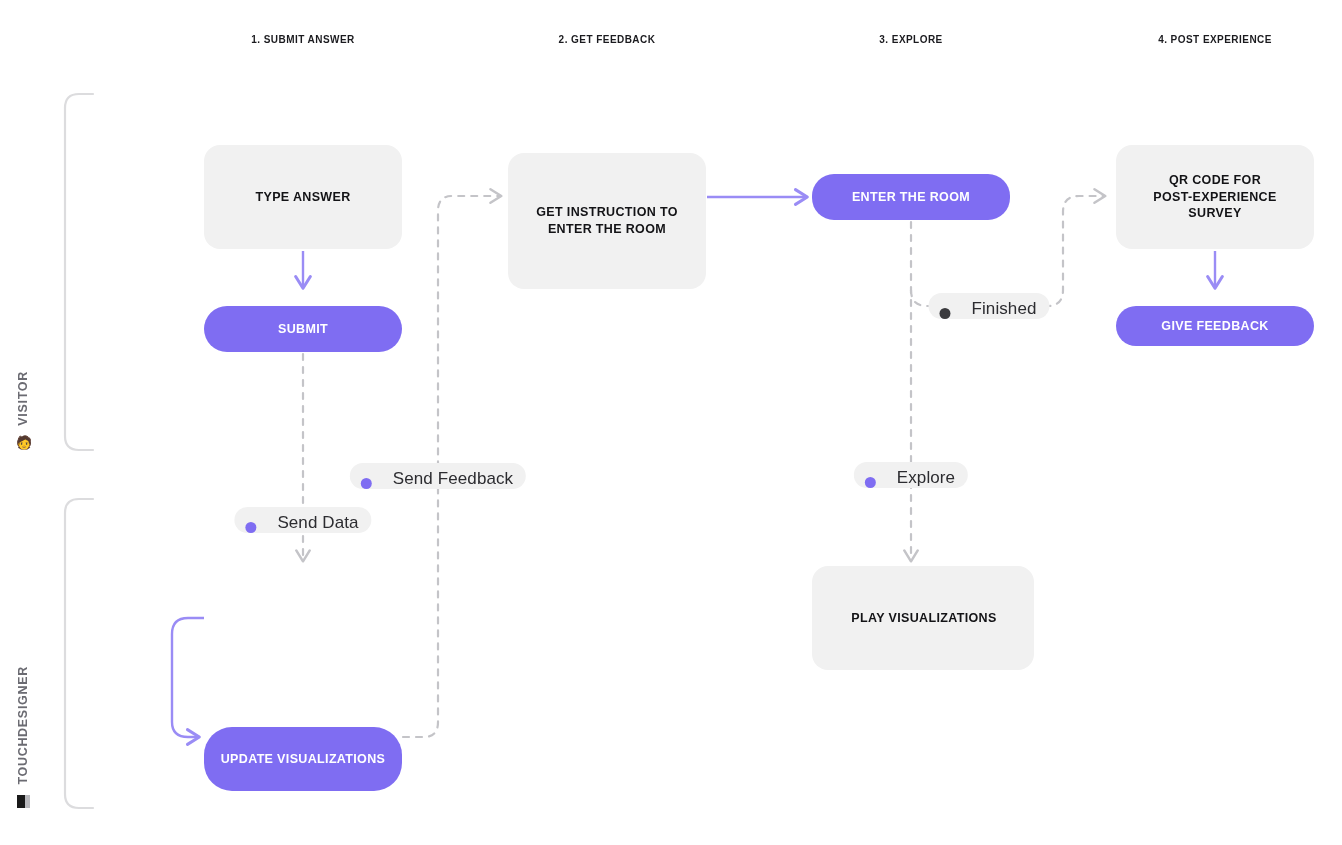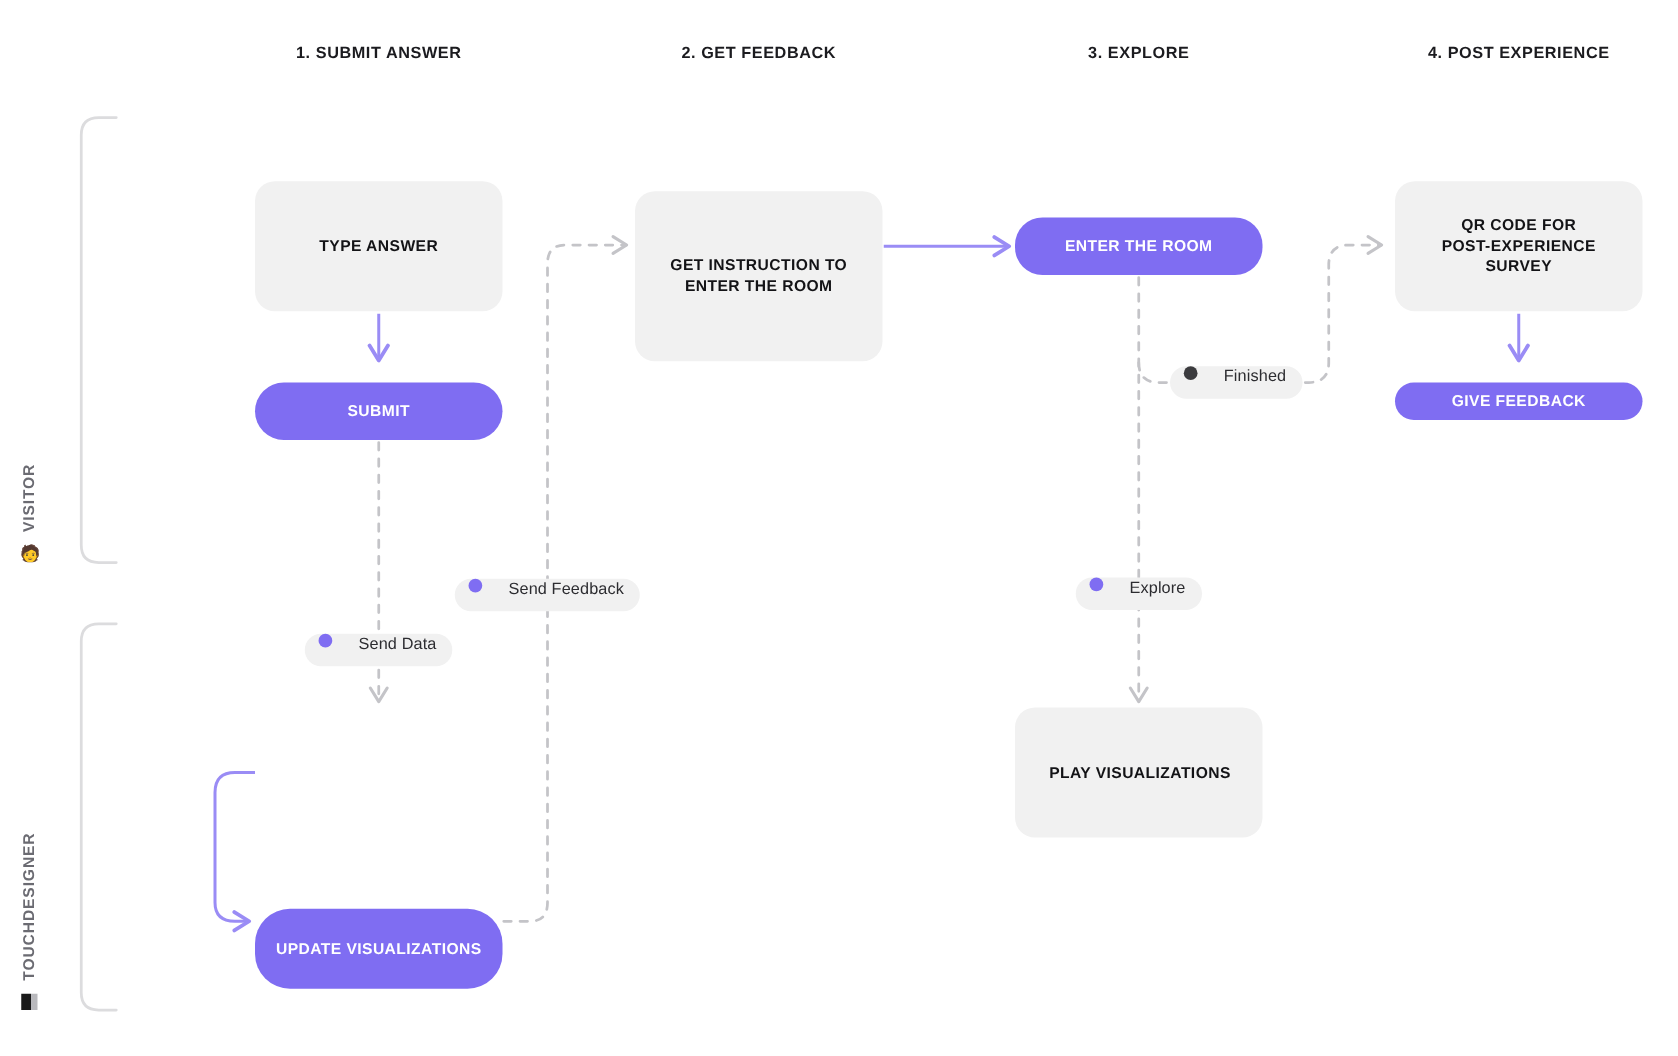--- a/index.html
+++ b/index.html
@@ -30,21 +30,21 @@
     top: 0;
     width: 1342px;
     height: 845px;
     overflow: visible;
     pointer-events: none;
   }
 
   
   .phase-head {
     position: absolute;
-    font-size: 13px;
+    font-size: 10px;
     font-weight: 700;
     letter-spacing: 0.45px;
     color: #1b1b1f;
     white-space: nowrap;
     transform: translateX(-50%);
     top: 34px;
   }
 
   
   .lane-label {
@@ -107,26 +107,26 @@
   .node.pill {
     border-radius: 28px;
     margin-top: 13px;
   }
 
   
   .chip {
     position: absolute;
     height: 26px;
     display: flex;
-    align-items: flex-start;
+    align-items: flex-end;
     gap: 21px;
     padding: 0 13px 0 11px;
     background: #f1f1f1;
     border-radius: 13px;
-    font-size: 13px;
+    font-size: 17px;
     font-weight: 400;
     color: #2c2c30;
     white-space: nowrap;
     letter-spacing: 0.1px;
     transform: translate(-50%, -50%);
   }
   .chip .dot {
     width: 11px;
     height: 11px;
     border-radius: 50%;
@@ -182,23 +182,23 @@
   <div class="lane-label" style="top:498px; height:310px;">
     <span class="td-ico"></span>
     <span class="lane-text">TOUCHDESIGNER</span>
   </div>
 
   <div class="node grey" style="left:204px;  top:145px; width:198px; height:104px;">TYPE ANSWER</div>
   <div class="node purple pill" style="left:204px;  top:293px; width:198px; height:46px;">SUBMIT</div>
   <div class="node grey" style="left:508px;  top:153px; width:198px; height:136px;">GET INSTRUCTION TO<br>ENTER THE ROOM</div>
   <div class="node purple" style="left:812px;  top:174px; width:198px; height:46px;">ENTER THE ROOM</div>
   <div class="node grey" style="left:1116px; top:145px; width:198px; height:104px;">QR CODE FOR<br>POST-EXPERIENCE SURVEY</div>
-  <div class="node purple pill" style="left:1116px; top:293px; width:198px; height:30px;">GIVE FEEDBACK</div>
+  <div class="node purple pill" style="left:1116px; top:293px; width:198px; height:40px;">GIVE FEEDBACK</div>
   <div class="node purple pill" style="left:204px;  top:714px; width:198px; height:64px;">UPDATE VISUALIZATIONS</div>
-  <div class="node grey" style="left:812px;  top:566px; width:198px; height:104px;padding-left:16px;">PLAY VISUALIZATIONS</div>
+  <div class="node grey" style="left:812px;  top:566px; width:222px; height:104px;padding-left:16px;">PLAY VISUALIZATIONS</div>
 
   <div class="chip" style="left:303px; top:476px;margin-top:44px;">
     <span class="dot violet"></span>
     <span>Send Data</span>
   </div>
   <div class="chip" style="left:438px; top:476px;">
     <span class="dot violet"></span>
     <span>Send Feedback</span>
   </div>
   <div class="chip" style="left:911px; top:475px;">

